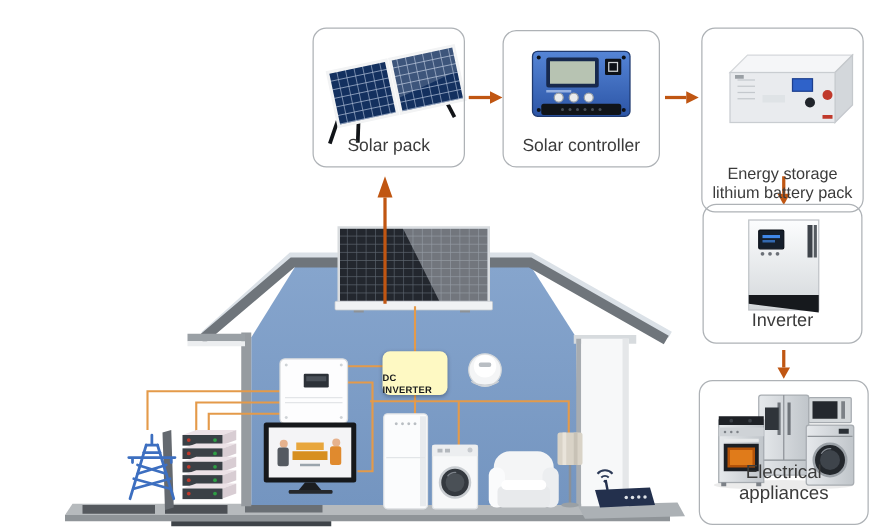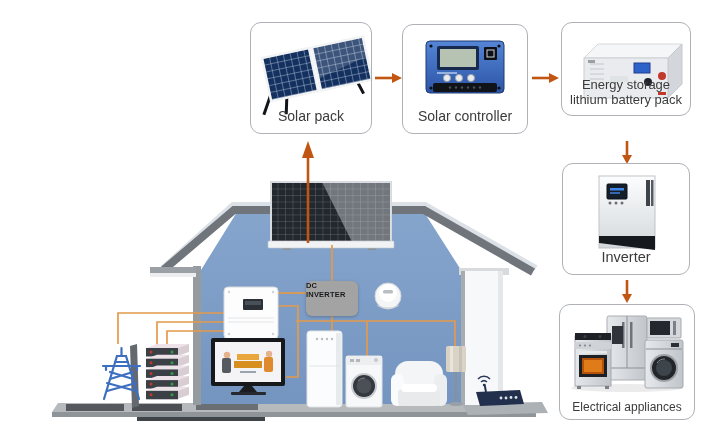--- a/index.html
+++ b/index.html
@@ -11,22 +11,22 @@
   .flow-box{
     position:absolute;z-index:3;box-sizing:border-box;
     border:1.6px solid #aeb2b6;border-radius:11px;background:transparent;
   }
   .flow-label{
     position:absolute;left:2px;right:2px;text-align:center;
     color:#3b3b3b;line-height:1.15;z-index:4;
   }
   .dc-box{
     position:absolute;left:306px;top:281px;width:52px;height:35px;z-index:2;
-    background:#a3a3a3;border-radius:6px;box-shadow:0 1px 3px rgba(40,50,70,.35);
-    display:flex;align-items:flex-start;justify-content:center;
+    background:#fef9c3;border-radius:6px;box-shadow:0 1px 3px rgba(40,50,70,.35);
+    display:flex;align-items:flex-end;justify-content:center;
     font-size:7.5px;font-weight:bold;color:#17191c;letter-spacing:.2px;
   }
 </style>
 </head>
 <body>
 
 <div class="canvas">
 
   <svg class="scene" width="707" height="425" viewBox="0 0 707 425">
     <defs>
@@ -346,29 +346,29 @@
   </svg>
 
   <div class="flow-box" style="left:250px;top:22px;width:122px;height:112px;">
     <div class="flow-label" style="bottom:9px;font-size:14px;">Solar pack</div>
   </div>
 
   <div class="flow-box" style="left:402px;top:24px;width:126px;height:110px;">
     <div class="flow-label" style="bottom:9px;font-size:14px;text-align:center;">Solar controller</div>
   </div>
 
-  <div class="flow-box" style="left:561px;top:22px;width:130px;height:94px;">
+  <div class="flow-box" style="left:561px;top:22px;width:130px;height:148px;">
     <div class="flow-label" style="bottom:7px;font-size:13px;">Energy storage lithium battery pack</div>
   </div>
 
   <div class="flow-box" style="left:562px;top:163px;width:128px;height:112px;">
     <div class="flow-label" style="bottom:8px;font-size:14.5px;">Inverter</div>
   </div>
 
   <div class="flow-box" style="left:559px;top:304px;width:136px;height:116px;">
-    <div class="flow-label" style="bottom:4px;font-size:12px;">Electrical appliances</div>
+    <div class="flow-label" style="bottom:16px;font-size:15px;">Electrical appliances</div>
   </div>
 
   <div class="dc-box">
     <span>DC INVERTER</span>
   </div>
 
 </div>
 
 </body></html>

